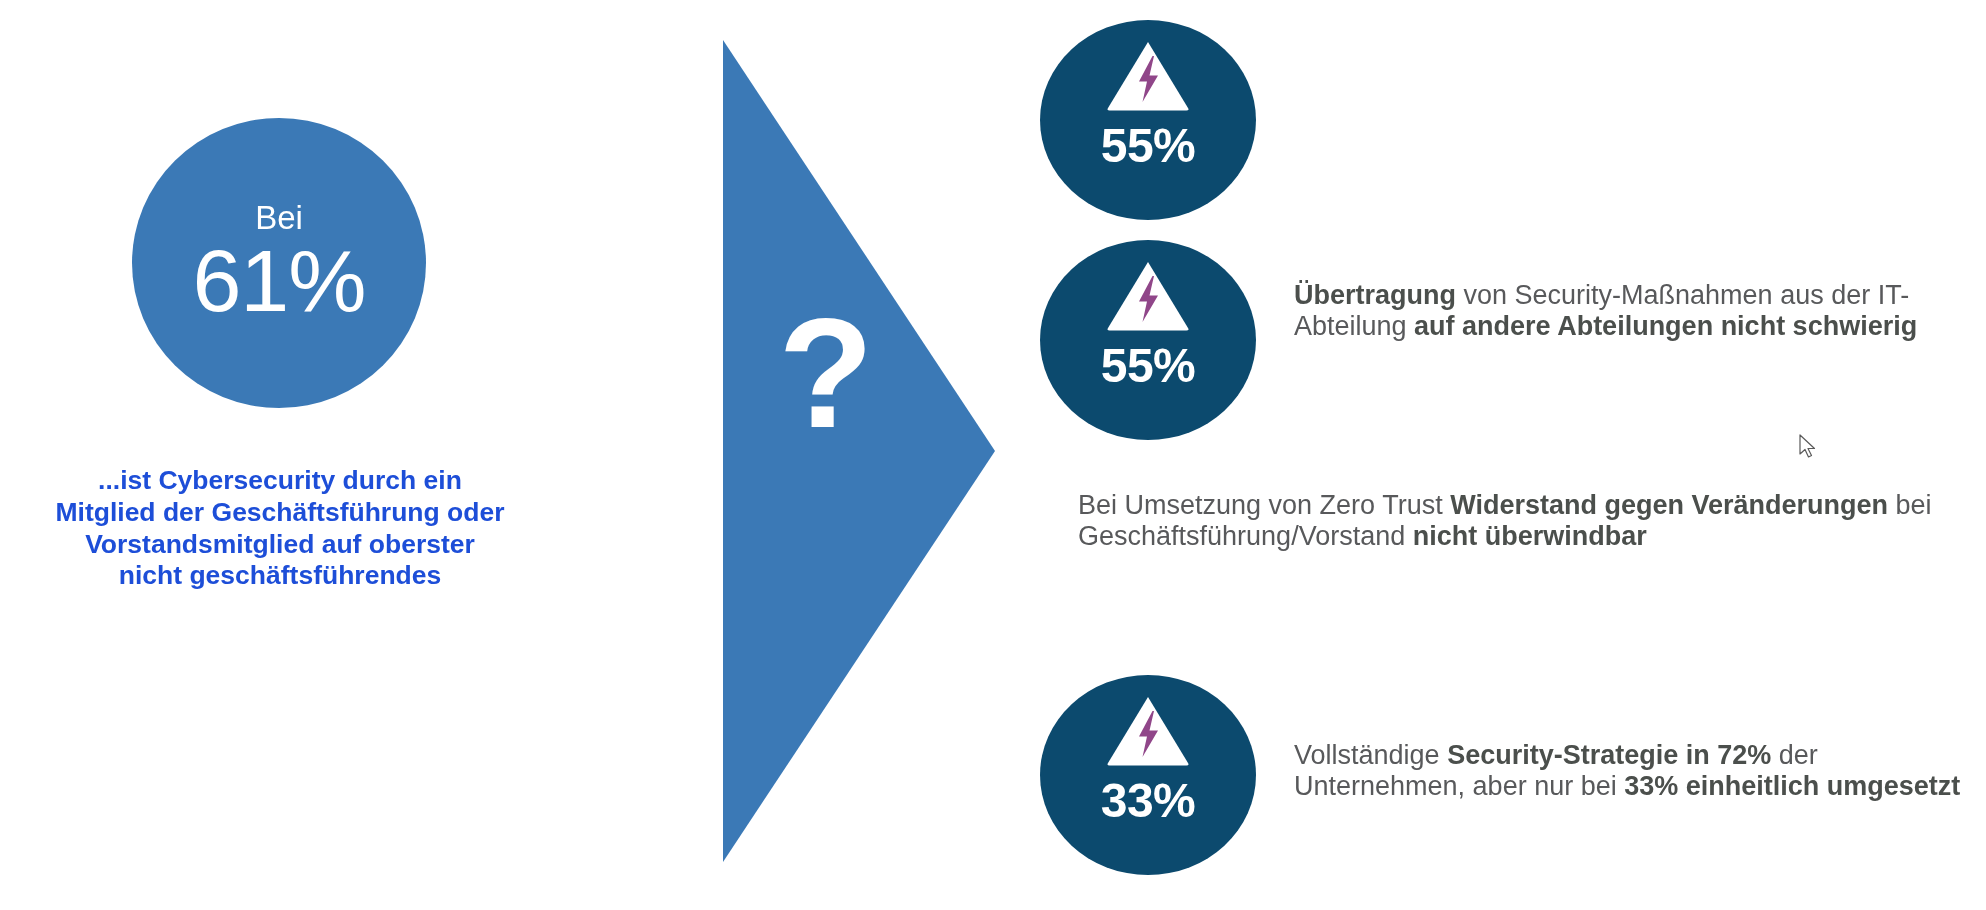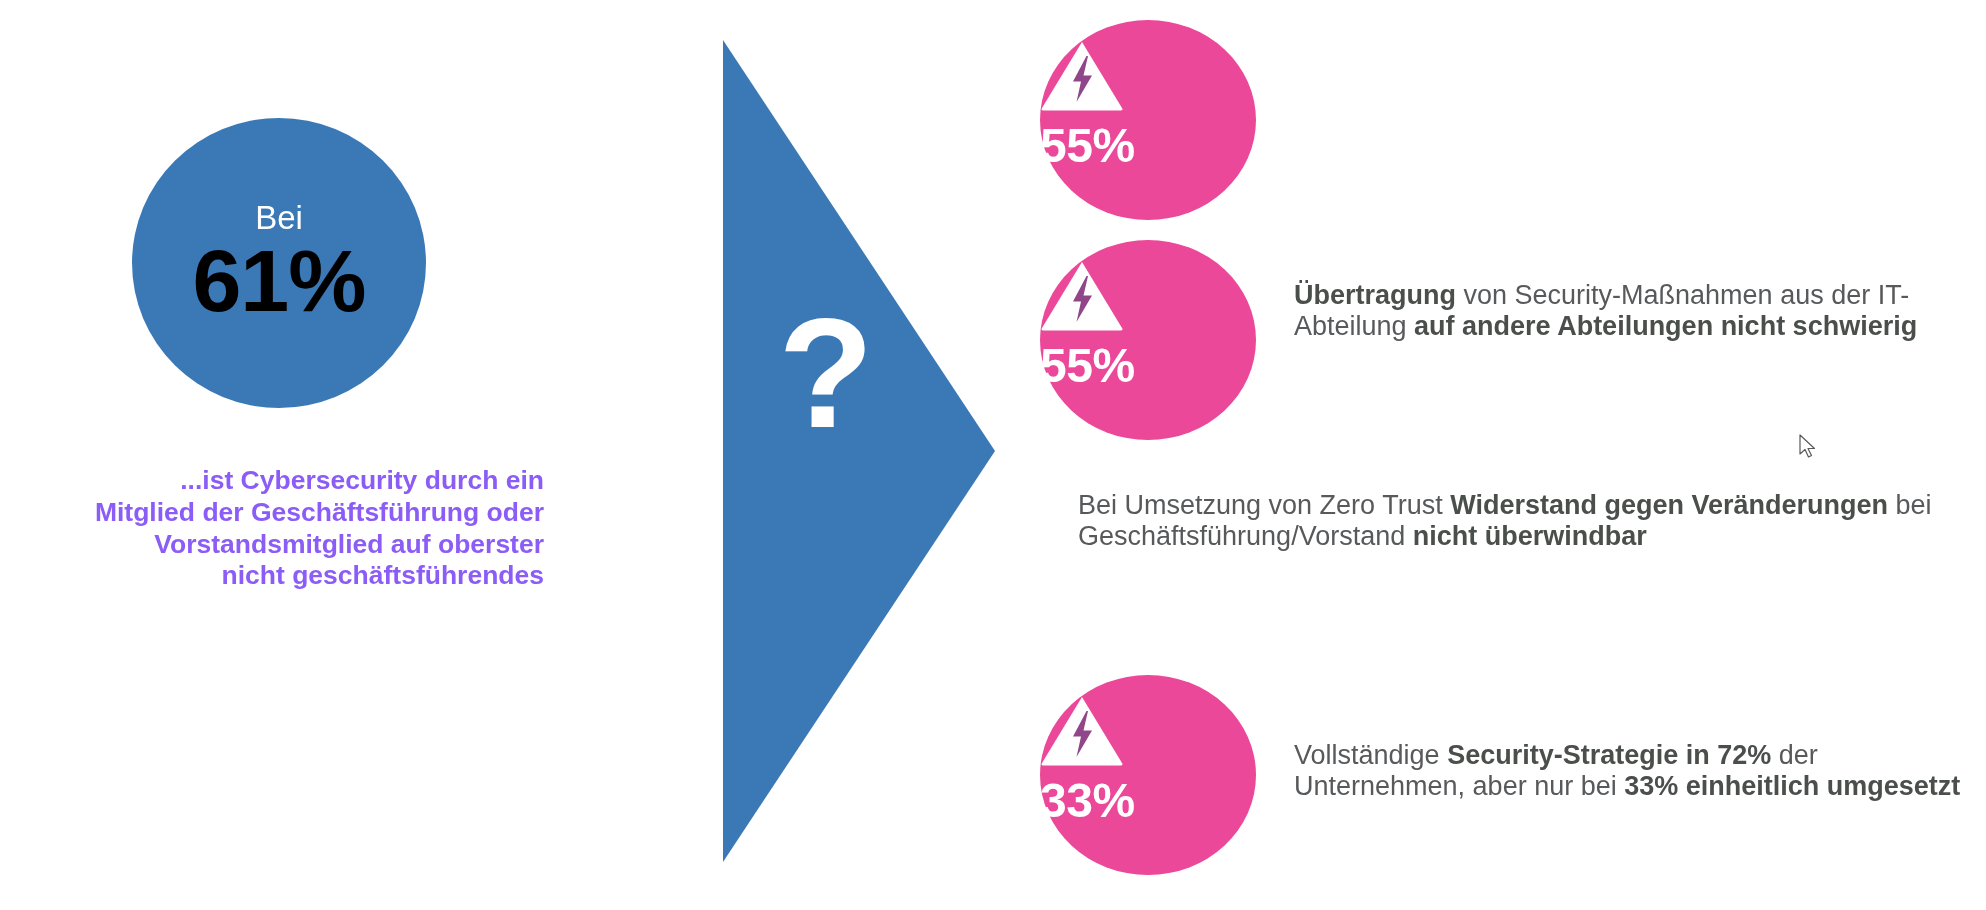--- a/index.html
+++ b/index.html
@@ -40,33 +40,33 @@
     justify-content: center;
   }
   #blue-circle .prefix {
     color: #ffffff;
     font-size: 33px;
     line-height: 1;
     font-weight: 400;
     margin-bottom: 2px;
   }
   #blue-circle .value {
-    color: #000000;
+    color: #ffffff;
     font-size: 88px;
     line-height: 1.02;
-    font-weight: 700;
+    font-weight: 400;
     letter-spacing: -1px;
   }
   #left-caption {
     position: absolute;
     left: 16px;
     top: 455px;
     width: 528px;
-    text-align: right;
-    color: #8b5cf6;
+    text-align: center;
+    color: #1d4ed8;
     font-size: 26.5px;
     font-weight: 700;
     line-height: 1.2;
   }
   #left-caption div { white-space: nowrap; }
   #trust-line {
     position: absolute;
     left: 16px;
     top: 665px;
     width: 528px;
@@ -117,24 +117,24 @@
     width: 946px;
     display: flex;
     align-items: flex-start;
   }
   .bubble {
     position: relative;
     flex: 0 0 auto;
     width: 216px;
     height: 200px;
     border-radius: 50%;
-    background: #ec4899;
+    background: #0c4a6e;
     display: flex;
     flex-direction: column;
-    align-items: flex-start;
+    align-items: center;
     justify-content: flex-start;
     padding-top: 20px;
     box-sizing: border-box;
   }
   .bubble .warn-icon {
     display: block;
     width: 84px;
     height: 72px;
   }
   .bubble .pct {

